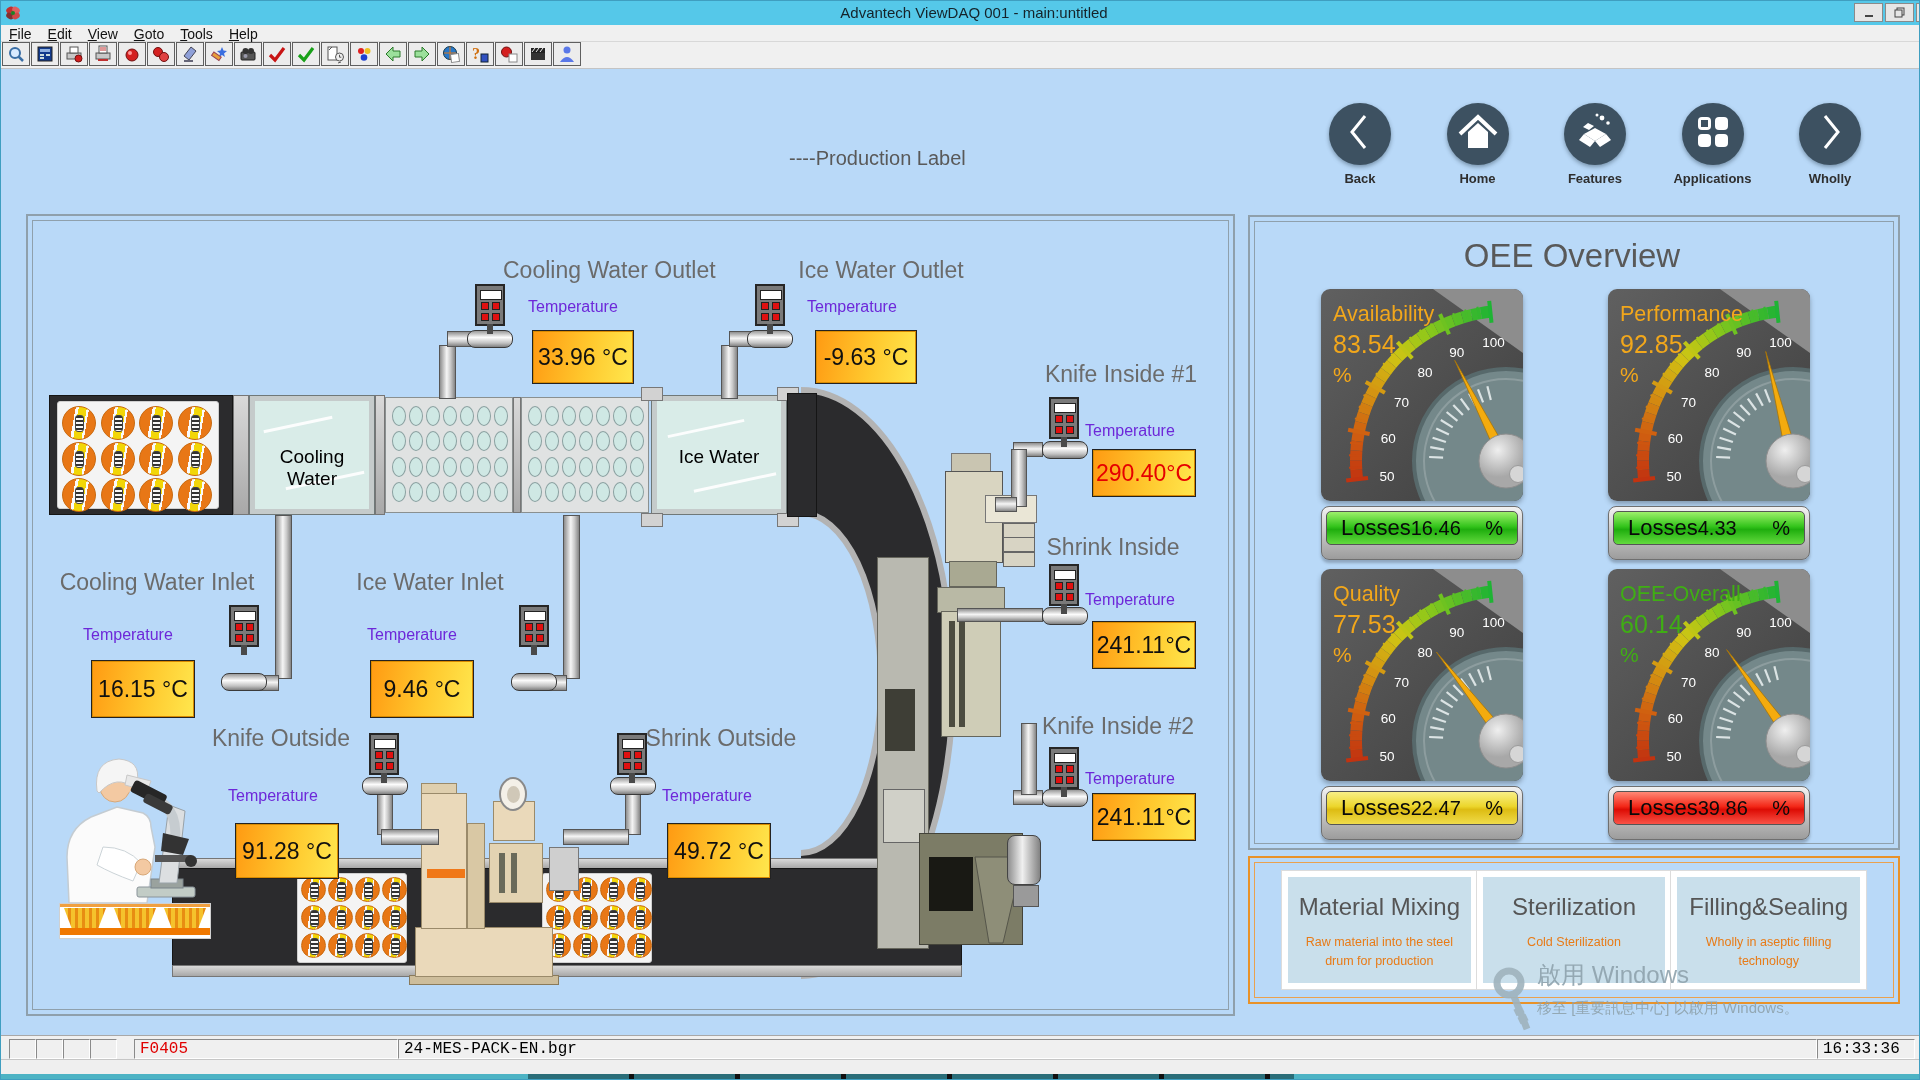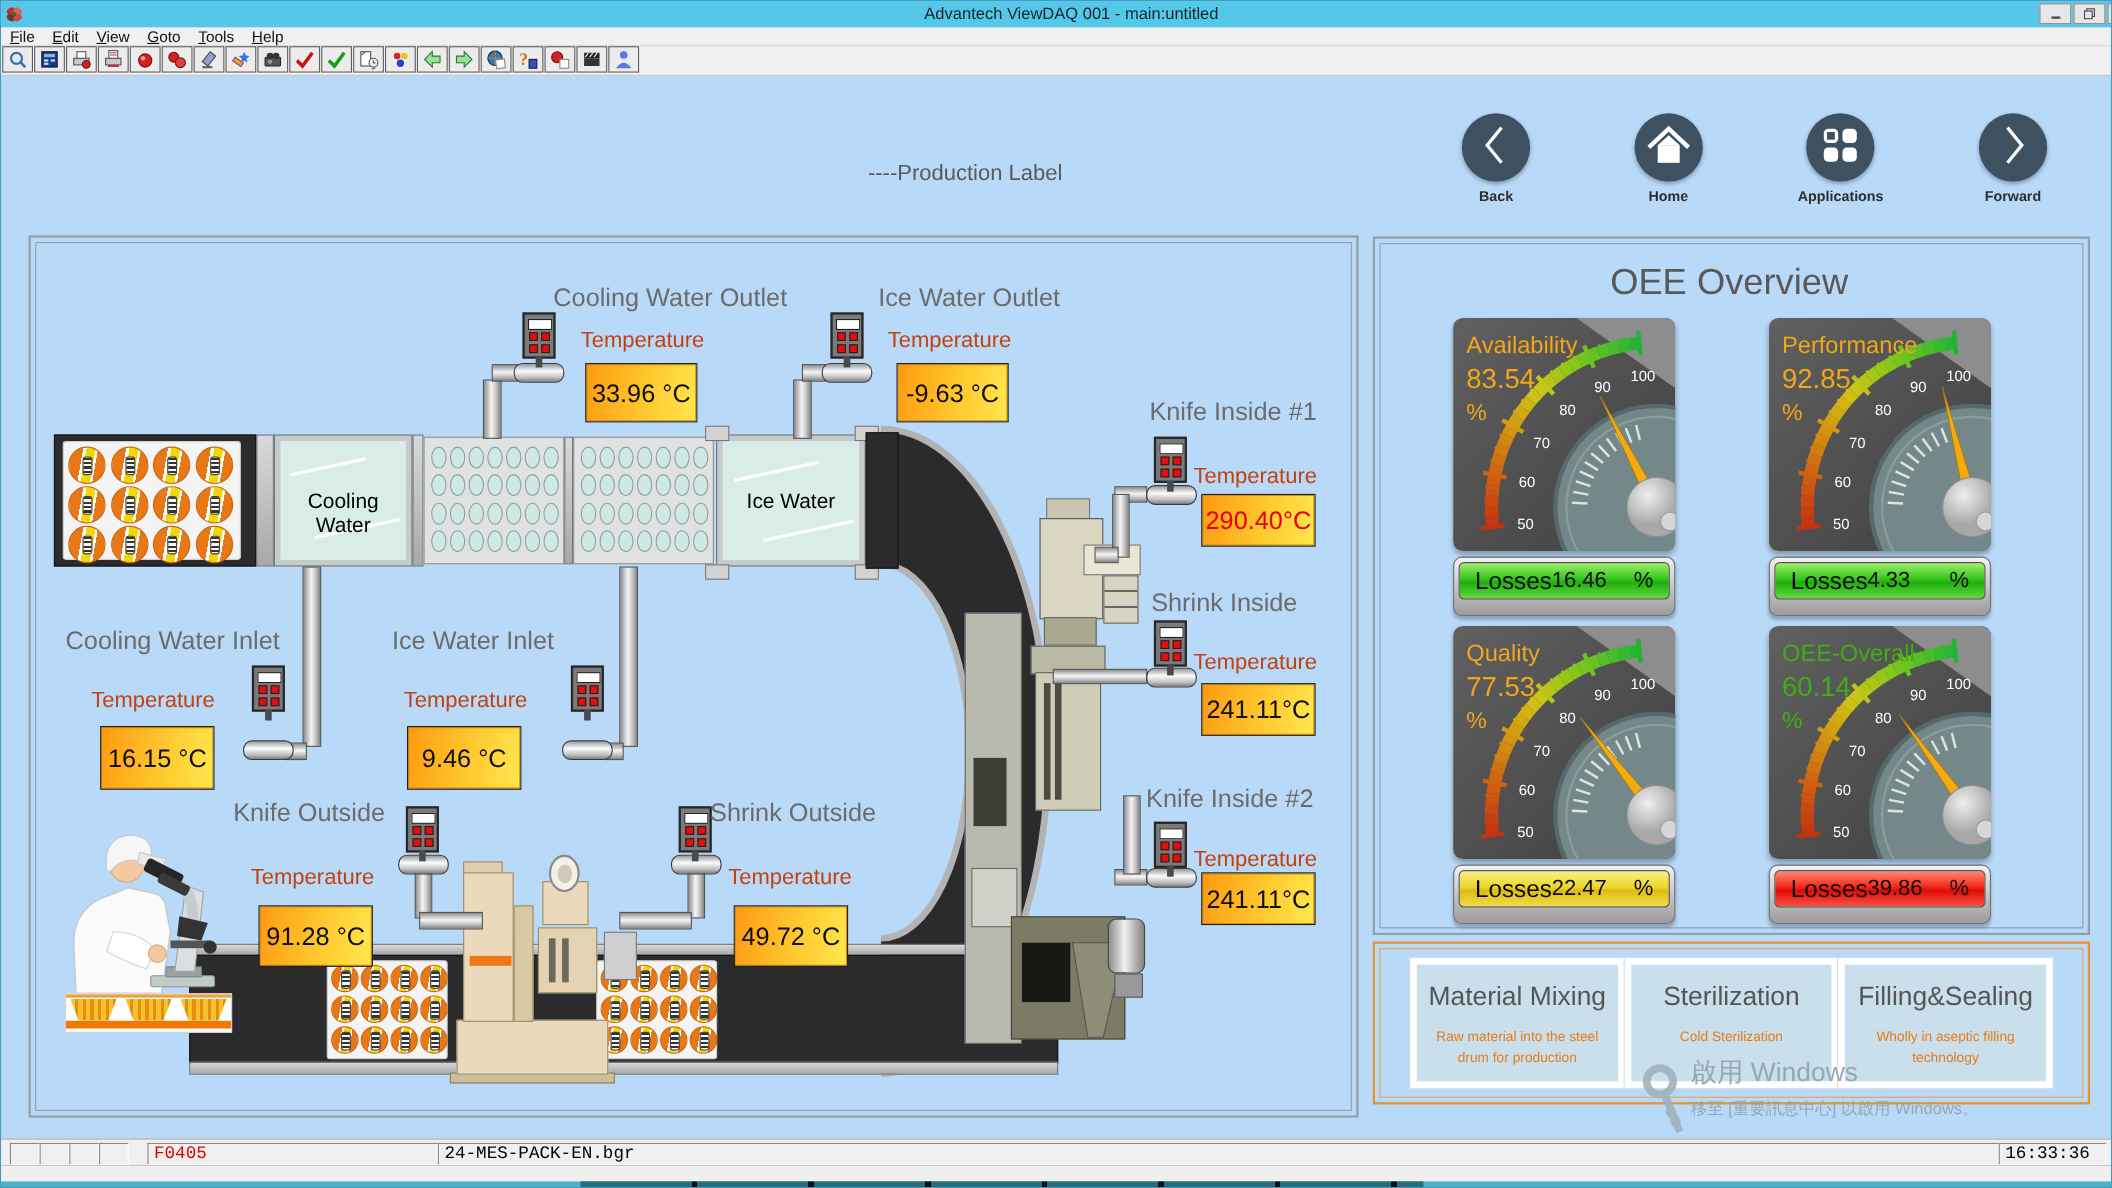--- a/index.html
+++ b/index.html
@@ -30,21 +30,21 @@
   .navlbl{margin-top:6px;font-size:13px;font-weight:bold;color:#2e2e2e;}
 
   
   .dbl{border:2px solid #8fa0ac;}
   .dbl::before{content:'';position:absolute;inset:4px;border:1px solid #8fa0ac;pointer-events:none;}
   .dblO{border:2px solid #e8922a;}
   .dblO::before{content:'';position:absolute;inset:4px;border:1px solid #eaa14e;pointer-events:none;}
 
   
   .slabel{color:#6b6b6b;font-size:23px;text-align:center;white-space:nowrap;}
-  .tlabel{color:#c2410c;font-size:20px;white-space:nowrap;}
+  .tlabel{color:#6d28d9;font-size:16px;white-space:nowrap;}
   .tbox{background:linear-gradient(100deg,#ff9a12,#ffc92e 55%,#ffe74e);border:1px solid #222;
         box-shadow:inset 0 0 0 1px #d88a00;display:flex;align-items:center;justify-content:center;
         font-size:23px;color:#101010;}
   .rail{background:linear-gradient(180deg,#d9d9d9,#a8a8a8);border:1px solid #767676;box-sizing:border-box;}
   .belt{background:#2b2b2d;border:1px solid #151515;box-sizing:border-box;}
   .tank{background:#c5cbcb;border:1px solid #6f7878;box-sizing:border-box;}
   .glass{position:absolute;inset:5px;background:#d9ece8;overflow:hidden;}
   .glass .streak{position:absolute;height:3px;background:#fff;opacity:.9;transform:rotate(-12deg);}
   .tank-label{position:absolute;width:100%;text-align:center;font-size:19px;color:#000;top:42%;}
   .perf{background:#e0e2e2;border:1px solid #8a9090;box-sizing:border-box;padding:8px 6px;
@@ -222,36 +222,50 @@
               <path d="M13,33 L31,16 L49,33" fill="none" stroke="#fff" stroke-width="4"></path>
               <rect x="21" y="31" width="20" height="16" fill="#fff"></rect>
               <path d="M21,31 L31,22 L41,31 Z" fill="#fff"></path>
             </svg></span>
         </div>
         <div class="navlbl">Home</div>
       </div>
       <div class="navbtn">
         <div class="navcirc">
           <span><svg width="62" height="62" viewBox="0 0 62 62">
+              <polygon points="31,27 42,33 31,40 20,33" fill="#fff"></polygon>
+              <polygon points="20,33 31,40 26,46 15,39" fill="#fff"></polygon>
+              <polygon points="42,33 47,39 36,46 31,40" fill="#fff"></polygon>
+              <polygon points="24,22 30,25 25,29 19,26" fill="#fff"></polygon>
+              <circle cx="38" cy="17" r="2.4" fill="#fff"></circle>
+              <circle cx="44" cy="22" r="1.8" fill="#fff"></circle>
+              <circle cx="33" cy="14" r="1.5" fill="#fff"></circle>
+            </svg></span>
+        </div>
+        <div class="navlbl">Features</div>
+      </div>
+      <div class="navbtn">
+        <div class="navcirc">
+          <span><svg width="62" height="62" viewBox="0 0 62 62">
               <rect x="16" y="16" width="13" height="13" rx="4" fill="#fff"></rect>
               <rect x="33" y="16" width="13" height="13" rx="4" fill="#fff"></rect>
               <rect x="16" y="33" width="13" height="13" rx="4" fill="#fff"></rect>
               <rect x="33" y="33" width="13" height="13" rx="4" fill="#fff"></rect>
               <rect x="19" y="19" width="7" height="7" fill="#3d5161"></rect>
             </svg></span>
         </div>
         <div class="navlbl">Applications</div>
       </div>
       <div class="navbtn">
         <div class="navcirc">
           <span><svg width="62" height="62" viewBox="0 0 62 62">
               <polyline points="26,15 39,31 26,47" fill="none" stroke="#fff" stroke-width="3"></polyline>
             </svg></span>
         </div>
-        <div class="navlbl">Forward</div>
+        <div class="navlbl">Wholly</div>
       </div>
     </div>
 
   <div class="abs dbl" style="left:25px;top:213px;width:1205px;height:798px"></div>
 
   <svg class="abs" style="left:770px;top:385px" width="190" height="600">
     <path d="M30 4 A152 293 0 0 1 30 590 L30 467 A80 170 0 0 0 30 127 Z" fill="#2b2b2d"></path>
     <path d="M30 4 A152 293 0 0 1 30 590" fill="none" stroke="#b3b3b3" stroke-width="6"></path>
     <path d="M30 127 A80 170 0 0 1 30 467" fill="none" stroke="#b3b3b3" stroke-width="6"></path>
   </svg>

